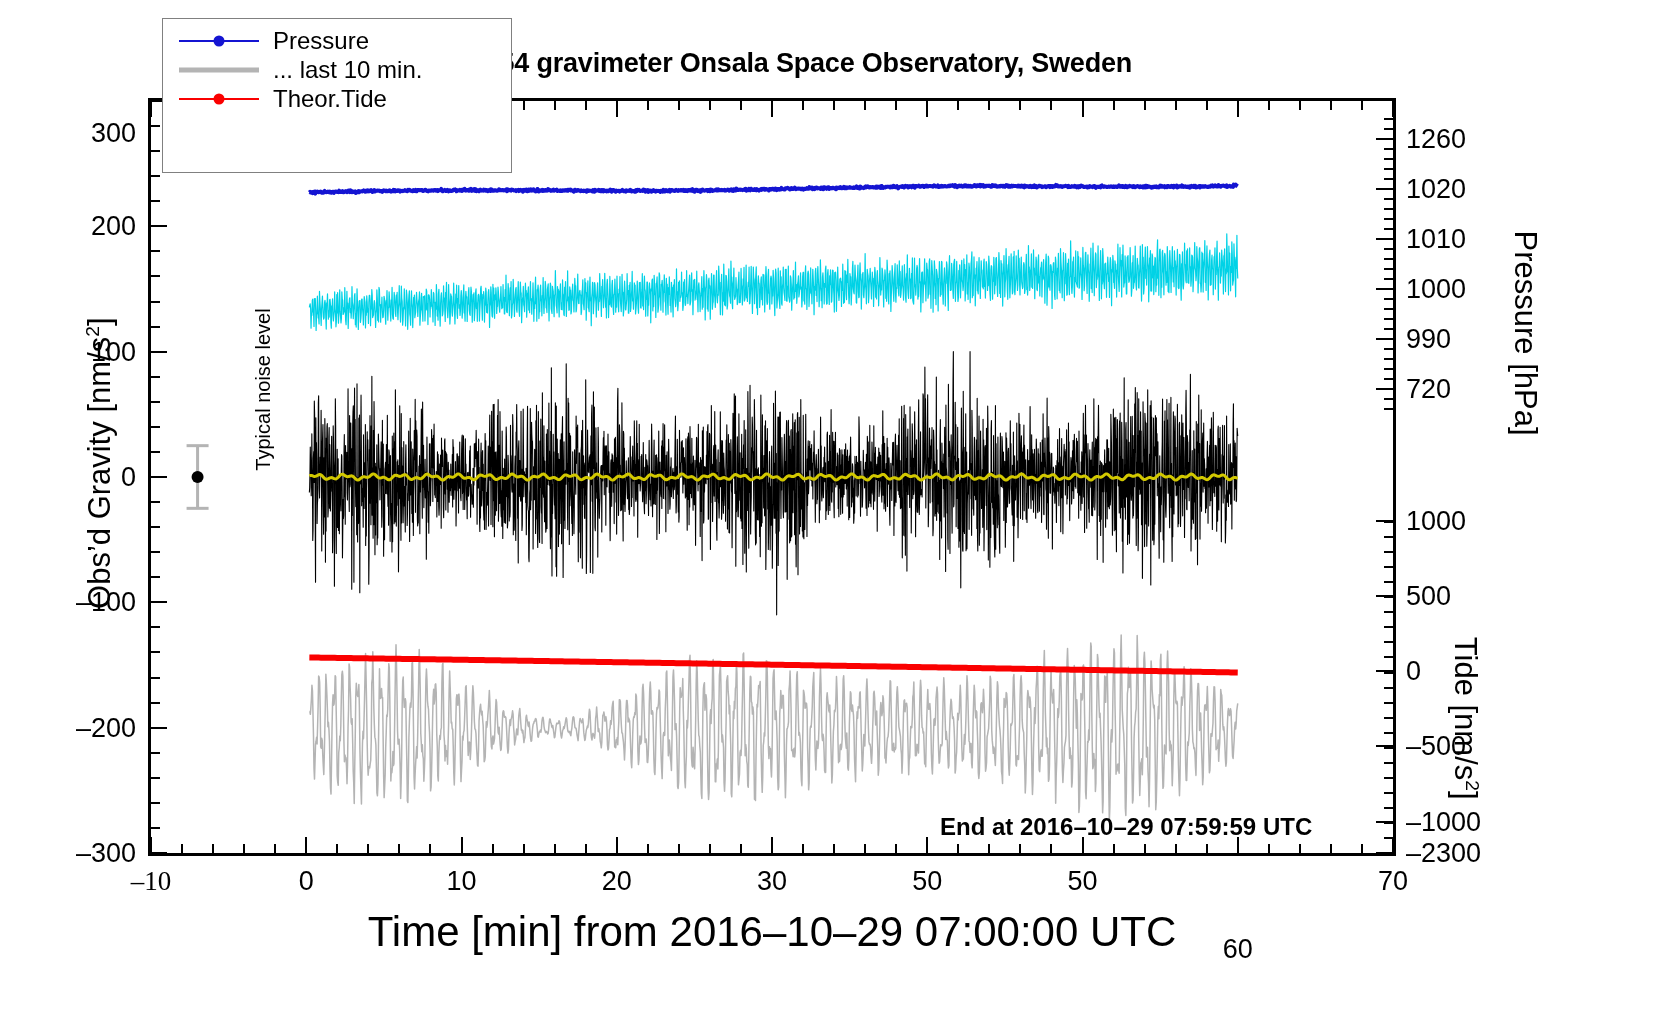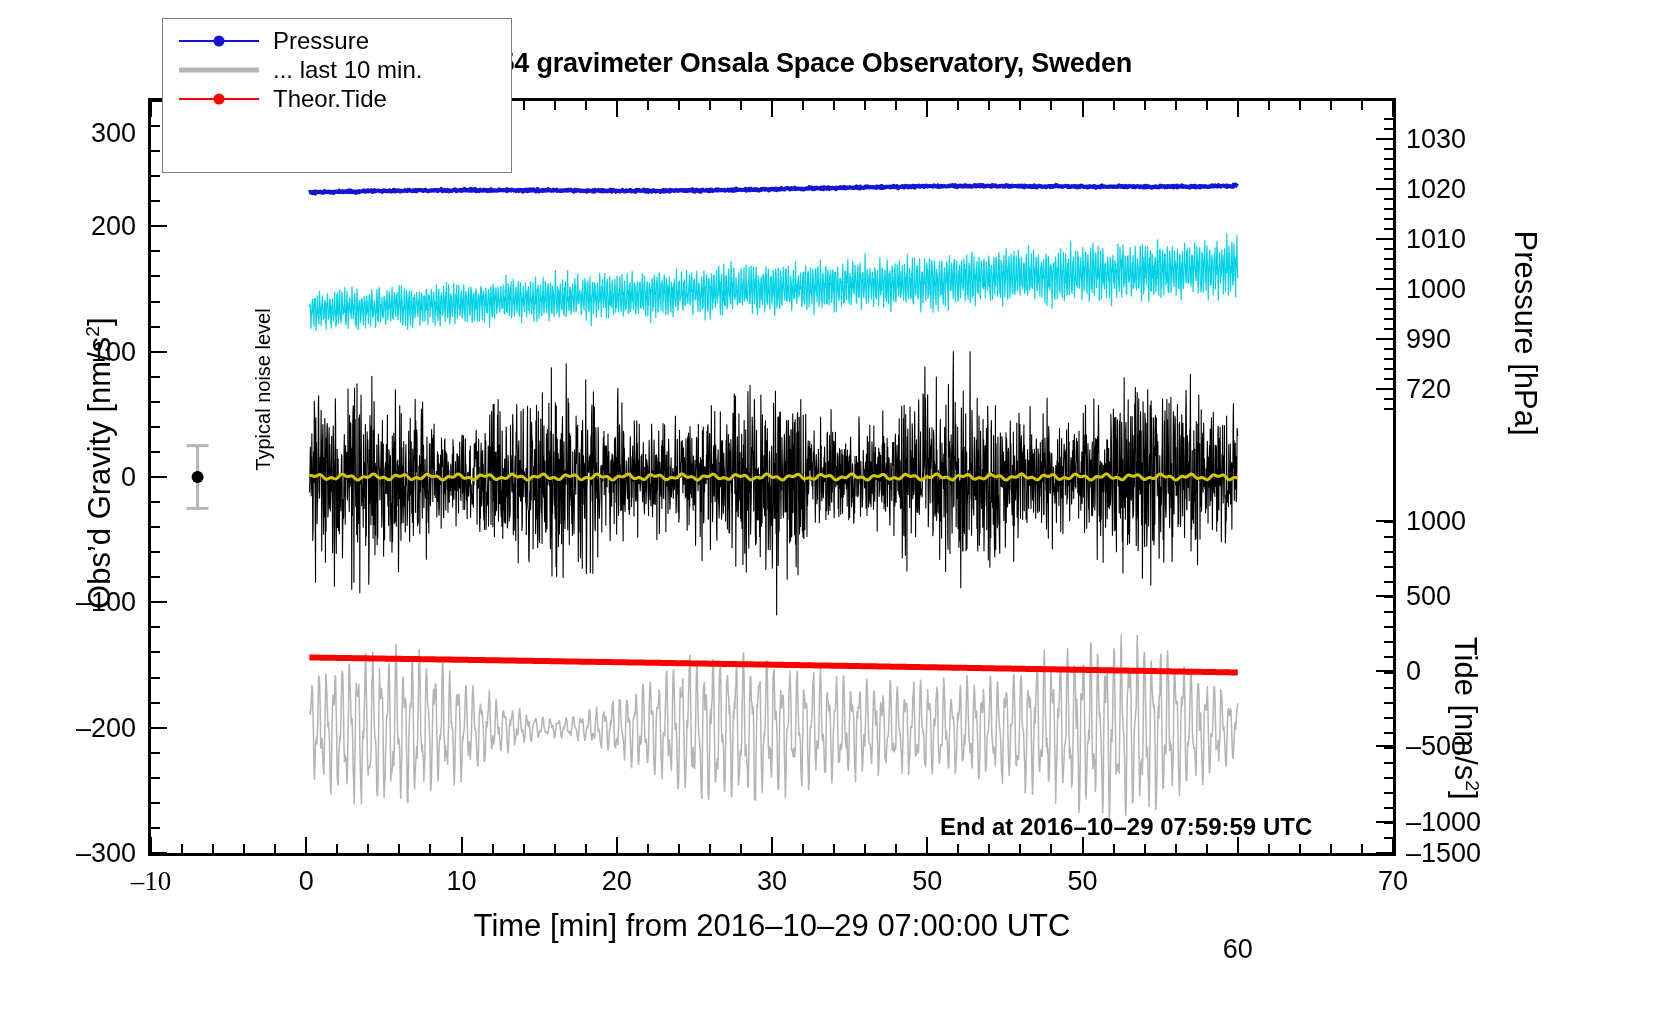--- a/index.html
+++ b/index.html
@@ -18,21 +18,21 @@
   #svg-traces{position:absolute;left:0;top:0;width:100%;height:100%;}
 
   
   #chart-title{
     position:absolute; left:148px; top:48px; width:1248px;
     text-align:center; font-size:27px; font-weight:bold;
     letter-spacing:-0.2px;
   }
   #xaxis-title{
     position:absolute; left:148px; top:908px; width:1248px;
-    text-align:center; font-size:31px;
+    text-align:center; font-size:42px;
   }
   #yaxis-left-title{
     position:absolute; left:-160px; top:445px; width:520px;
     text-align:center; font-size:31px;
     transform:rotate(-90deg); transform-origin:center center;
   }
   #yaxis-p-title{
     position:absolute; left:1265px; top:315px; width:520px;
     text-align:center; font-size:31px;
     transform:rotate(90deg); transform-origin:center center;
@@ -296,32 +296,32 @@
       <div class="tick-label tl-bottom" style="left: 1082.5px; top: 866px;">50</div>
       <div class="tick-label tl-bottom" style="left: 1237.75px; top: 898px; margin-top: 36px;">60</div>
       <div class="tick-label tl-bottom" style="left: 1393px; top: 866px;">70</div>
       <div class="tick-label tl-left" style="left: 18px; top: 101px; width: 118px; margin-top: 32px;">300</div>
       <div class="tick-label tl-left" style="left: 18px; top: 226.333px; width: 118px;">200</div>
       <div class="tick-label tl-left" style="left: 18px; top: 351.667px; width: 118px;">100</div>
       <div class="tick-label tl-left" style="left: 18px; top: 477px; width: 118px;">0</div>
       <div class="tick-label tl-left" style="left: 18px; top: 602.333px; width: 118px;">–100</div>
       <div class="tick-label tl-left" style="left: 18px; top: 727.667px; width: 118px;">–200</div>
       <div class="tick-label tl-left" style="left: 18px; top: 853px; width: 118px;">–300</div>
-      <div class="tick-label tl-right" style="left: 1406px; top: 138.6px;">1030</div>
+      <div class="tick-label tl-right" style="left: 1406px; top: 138.6px;">1260</div>
       <div class="tick-label tl-right" style="left: 1406px; top: 188.733px;">1020</div>
       <div class="tick-label tl-right" style="left: 1406px; top: 238.867px;">1010</div>
       <div class="tick-label tl-right" style="left: 1406px; top: 289px;">1000</div>
       <div class="tick-label tl-right" style="left: 1406px; top: 339.133px;">990</div>
       <div class="tick-label tl-right" style="left: 1406px; top: 389.267px;">720</div>
       <div class="tick-label tl-right" style="left: 1406px; top: 520.867px;">1000</div>
       <div class="tick-label tl-right" style="left: 1406px; top: 596.067px;">500</div>
       <div class="tick-label tl-right" style="left: 1406px; top: 671.267px;">0</div>
       <div class="tick-label tl-right" style="left: 1406px; top: 746.467px;">–500</div>
       <div class="tick-label tl-right" style="left: 1406px; top: 821.667px;">–1000</div>
-      <div class="tick-label tl-right" style="left: 1406px; top: 853px;">–1500</div>
+      <div class="tick-label tl-right" style="left: 1406px; top: 853px;">–2300</div>
     </div>
 
   <div id="legend">
       <div class="legend-row">
         <span class="legend-sample">
           <span class="legend-line" style="border-top: 2px solid rgb(20, 20, 210);"></span>
           <span class="legend-dot" style="background: rgb(20, 20, 210);"></span>
         </span>
         <span class="legend-label">Pressure</span>
       </div>

